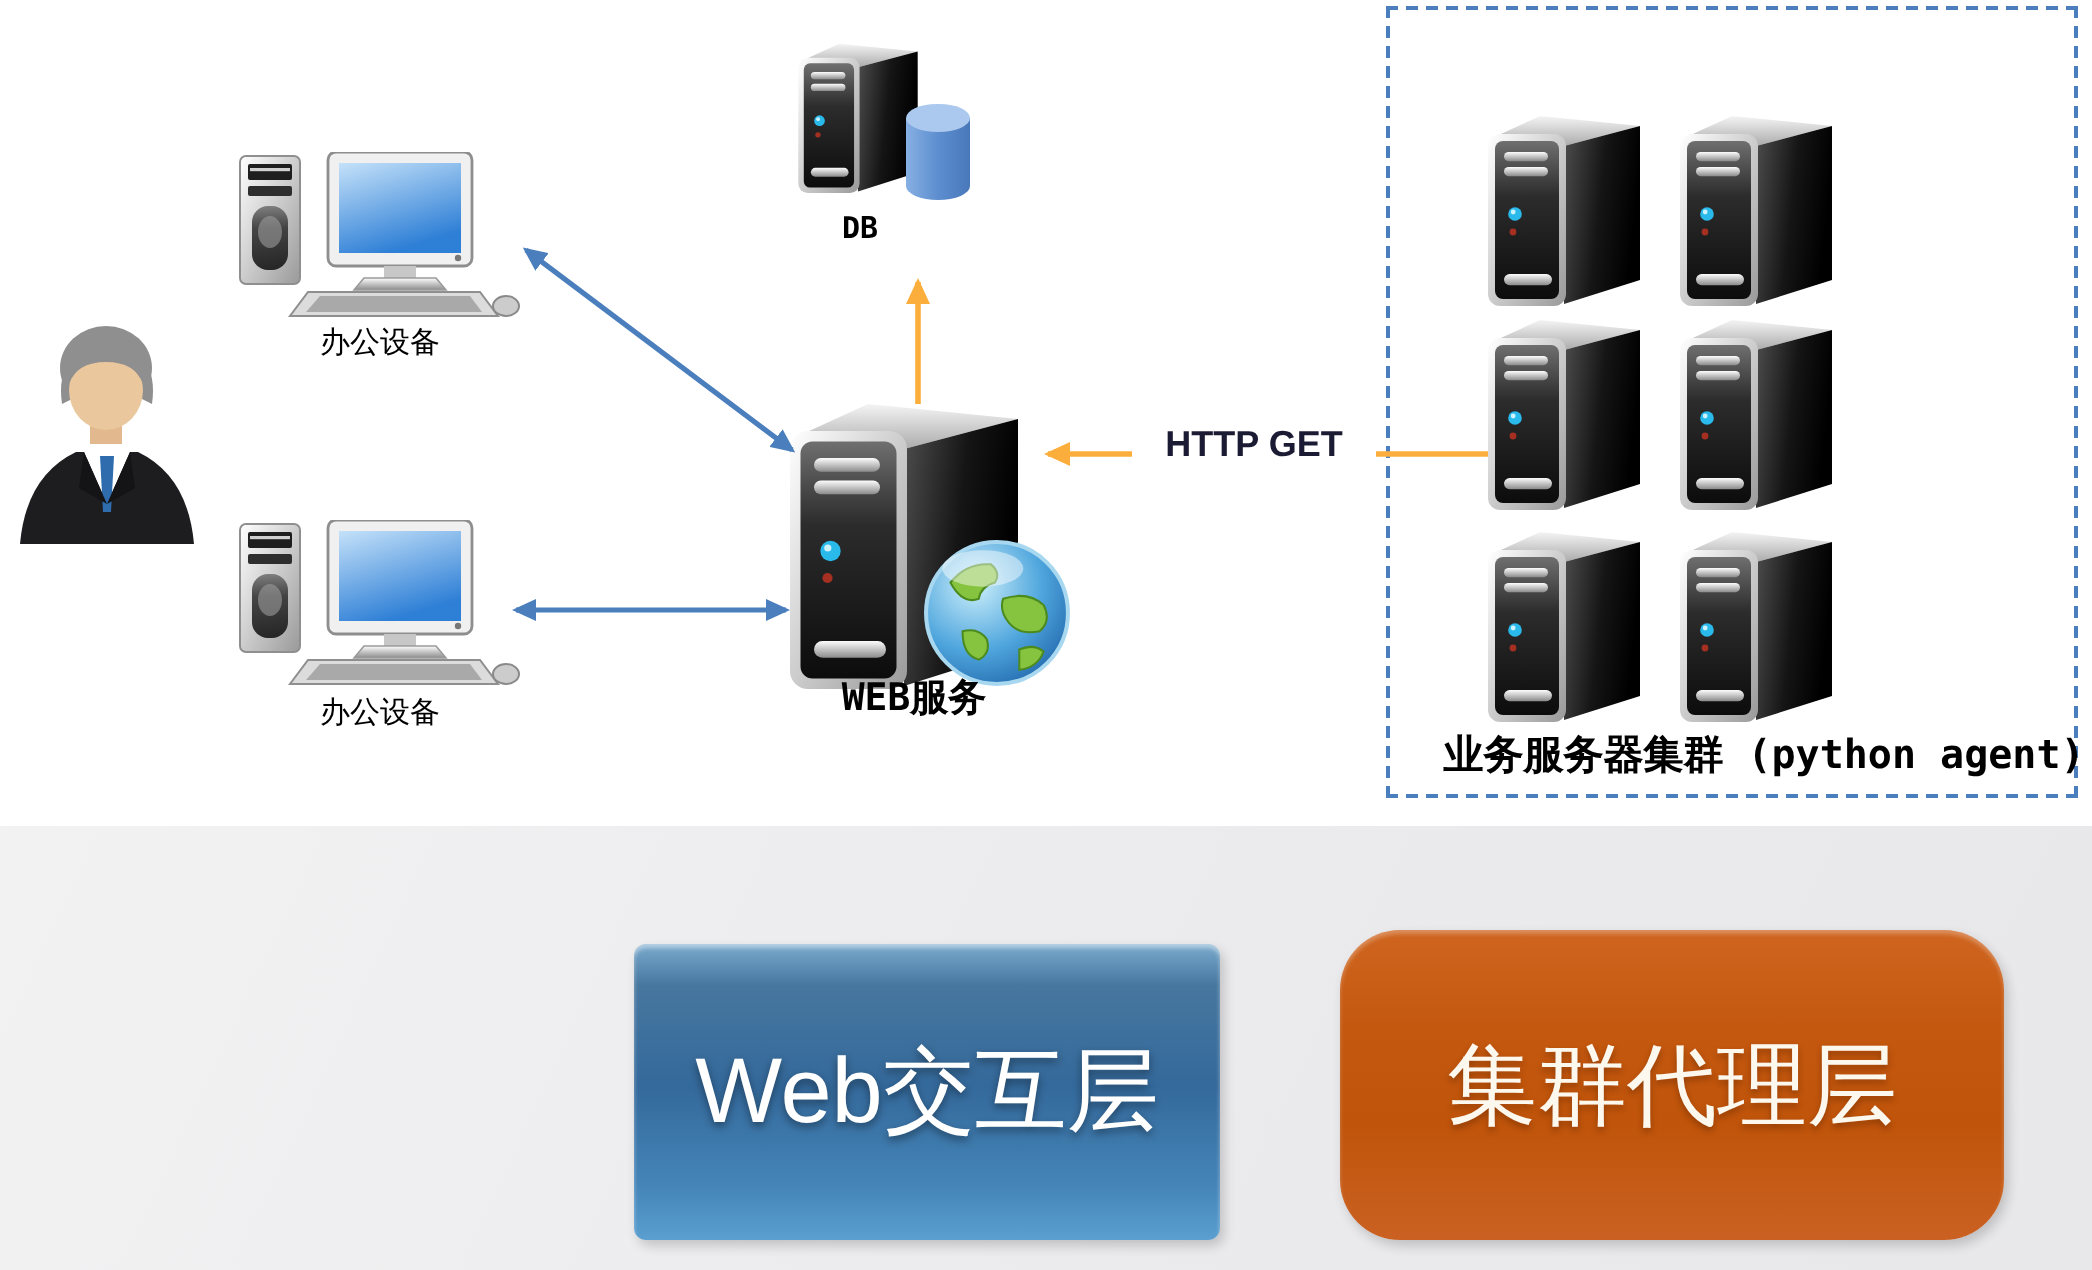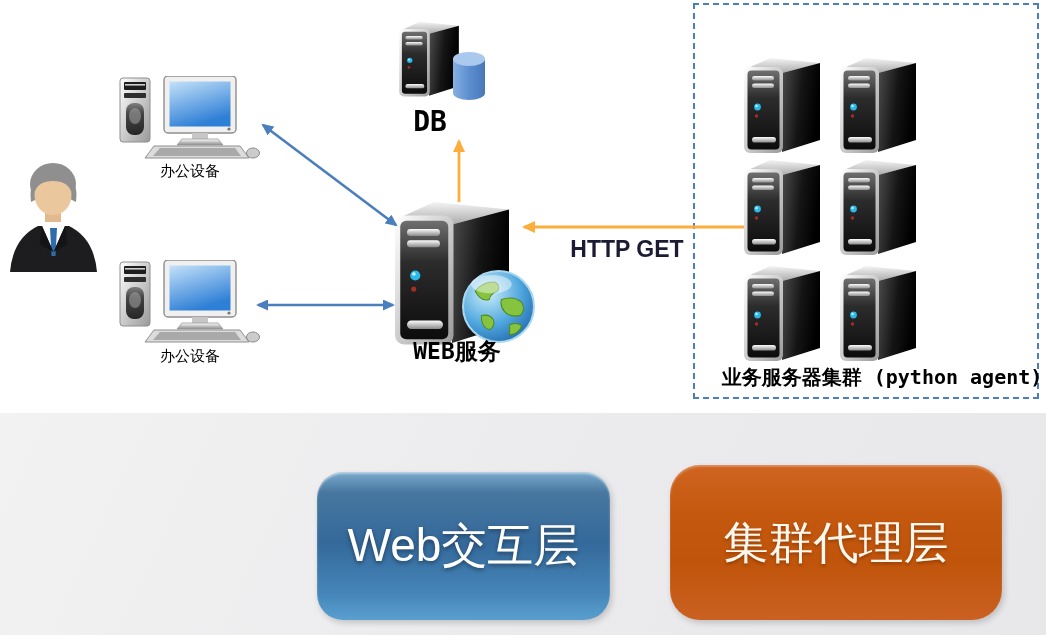--- a/index.html
+++ b/index.html
@@ -4,36 +4,36 @@
 <style>
   * { margin:0; padding:0; box-sizing:border-box; }
   html,body { width:1046px; height:635px; font-family:"Liberation Sans", sans-serif; }
   .stage { position:relative; width:1046px; height:635px; background:#ffffff; overflow:hidden; }
 
   
   .canvas { position:absolute; left:0; top:0; width:1046px; height:413px; background:#ffffff; }
   .abs { position:absolute; }
   .lbl { position:absolute; text-align:center; color:#000; white-space:nowrap; }
   .lbl-cn  { font-size:15px; font-family:"Liberation Sans", sans-serif; }
-  .lbl-mono{ font-family:"DejaVu Sans Mono", monospace; font-weight:600; font-size:28px; }
+  .lbl-mono{ font-family:"DejaVu Sans Mono", monospace; font-weight:600; font-size:15px; }
   .http-lbl{ position:absolute; left:566px; top:212px; width:122px; text-align:center;
-             font-size:23px; font-weight:600; color:#1b1b33; background:#ffffff; padding:0 2px;margin-top:24px; }
+             font-size:18px; font-weight:600; color:#1b1b33; background:#ffffff; padding:0 2px; }
 
   
   .cluster-box { position:absolute; left:693px; top:3px; width:346px; height:396px;
                  border:2px dashed #4a7ebc; }
   .cluster-lbl { position:absolute; left:16px; bottom:6px; width:100%; text-align:center;
                  font-family:"DejaVu Sans Mono", monospace; font-weight:600; font-size:20px; color:#000; }
 
   
   .band { position:absolute; left:0; top:413px; width:1046px; height:222px;
           background:linear-gradient(115deg,#f2f2f3 0%, #ebebed 55%, #e8e8ea 100%); }
   .layer-btn { position:absolute; display:flex; align-items:center; justify-content:center;
                color:#fff; font-family:"Liberation Sans", sans-serif; }
-  .layer-btn.blue { left:317px; top:59px; width:293px; height:148px; border-radius:26px;
+  .layer-btn.blue { left:317px; top:59px; width:293px; height:148px; border-radius:6px;
         background:linear-gradient(180deg,#7aaacd 0%, #47779f 14%, #34699b 48%, #4585b8 82%, #5a9fd0 100%);
         box-shadow: inset 0 2px 2px rgba(255,255,255,.45), 2px 3px 6px rgba(0,0,0,.18);
         font-size:46px; text-shadow:0 2px 4px rgba(0,0,0,.4); }
   .layer-btn.orange { left:670px; top:52px; width:332px; height:155px; border-radius:30px;
         background:linear-gradient(180deg,#cf6520 0%, #c4580f 32%, #c0540a 62%, #ca6122 100%);
         box-shadow: inset 0 2px 2px rgba(255,255,255,.28), 2px 3px 6px rgba(0,0,0,.18);
         font-size:45px; color:#fdf8ee; text-shadow:0 2px 3px rgba(90,35,0,.45);text-align:right; }
 
   svg.icon { display:block; width:100%; height:100%; overflow:visible; }
   .defs-holder { position:absolute; width:0; height:0; overflow:hidden; }
@@ -180,21 +180,21 @@
     <div class="abs" style="left:388px;top:196px;width:128px;height:150px;">
       <svg class="icon">
           <use href="#sym-server"></use>
         </svg>
     </div>
     <div class="abs" style="left:461px;top:269px;width:75px;height:75px;">
       <svg class="icon">
           <use href="#sym-globe"></use>
         </svg>
     </div>
-    <div class="lbl lbl-mono" style="left:393px;top:336px;width:128px;font-size:23px;">WEB服务</div>
+    <div class="lbl lbl-mono" style="left:393px;top:336px;width:128px;font-size:19px;">WEB服务</div>
 
     <div class="cluster-box">
       <div class="cluster-lbl">业务服务器集群 (python agent)</div>
     </div>
 
     <div class="abs" style="left:740px;top:54px;width:84px;height:100px;">
         <svg class="icon">
           <use href="#sym-server"></use>
         </svg>
       </div>

